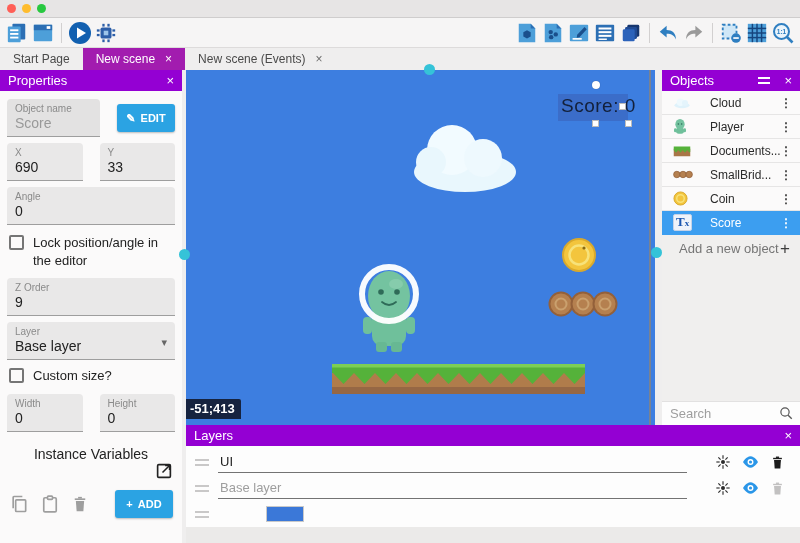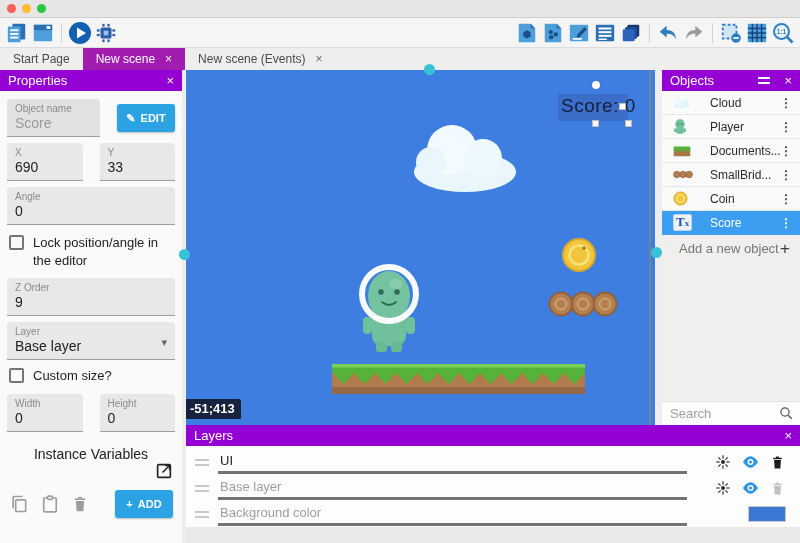--- a/index.html
+++ b/index.html
@@ -105,21 +105,21 @@
   .tx-icon { font-family:"Liberation Serif", serif; font-weight:bold; color:#1a56b0; font-size:13px;
              background:#eef3fa; border:1px solid #c5d3e8; border-radius:2px; padding:0 2px; line-height:14px; }
   .tx-icon .tx-x { font-size:9px; }
 
   
   .layers { position:absolute; left:186px; top:425px; width:614px; height:118px; background:#ebeae9; }
   .layers-body { background:#fdfdfd; padding-top:3px; }
   .layer-row { height:26px; display:flex; align-items:center; padding:0 14px 0 9px; }
   .drag-handle { display:flex; flex-direction:column; gap:3px; margin-right:9px; flex:none; }
   .drag-handle span { width:14px; height:2px; background:#c9c8c8; display:block; }
-  .layer-name { flex:1; font-size:13px; color:#222; border-bottom:3px solid #737373; padding:3px 2px;
+  .layer-name { flex:1; font-size:13px; color:#222; border-bottom:1px solid #737373; padding:3px 2px;
                 margin-right:13px; }
   .layer-name.dim { color:#9e9e9e; }
   .layer-icons { display:flex; align-items:center; gap:9px; width:86px; justify-content:flex-end; flex:none; }
   .licon { width:18px; height:18px; display:flex; align-items:center; justify-content:center; }
   .swatch { width:38px; height:16px; background:#3b78d8; border:1px solid #c9c9c9; }
   .layers-bottom { position:relative; height:100%; }
 
   svg { display:block; }
 </style>
 </head>
@@ -606,21 +606,20 @@
                 <rect x="9.5" y="2.5" width="5" height="2.2"></rect>
               </svg>
           </span>
         </span>
       </div>
       <div class="layer-row">
         <span class="drag-handle">
             <span></span>
             <span></span>
           </span>
-        <span class="layer-name dim">Background color</span>
         <span class="layer-icons">
           <span class="swatch"></span>
         </span>
       </div>
     </div>
     <div class="layers-bottom">
       
     </div>
   </div>
 

